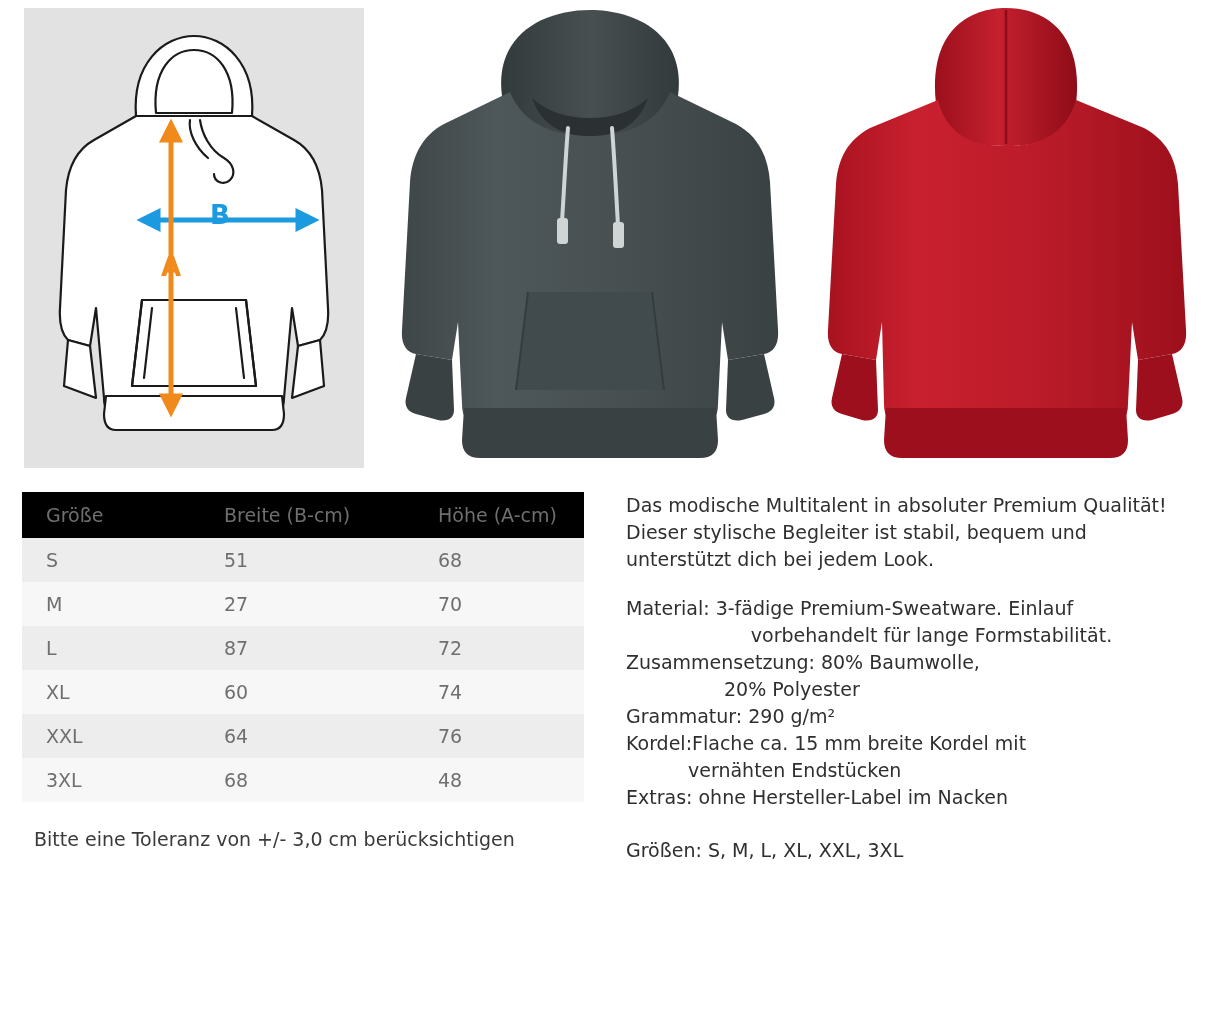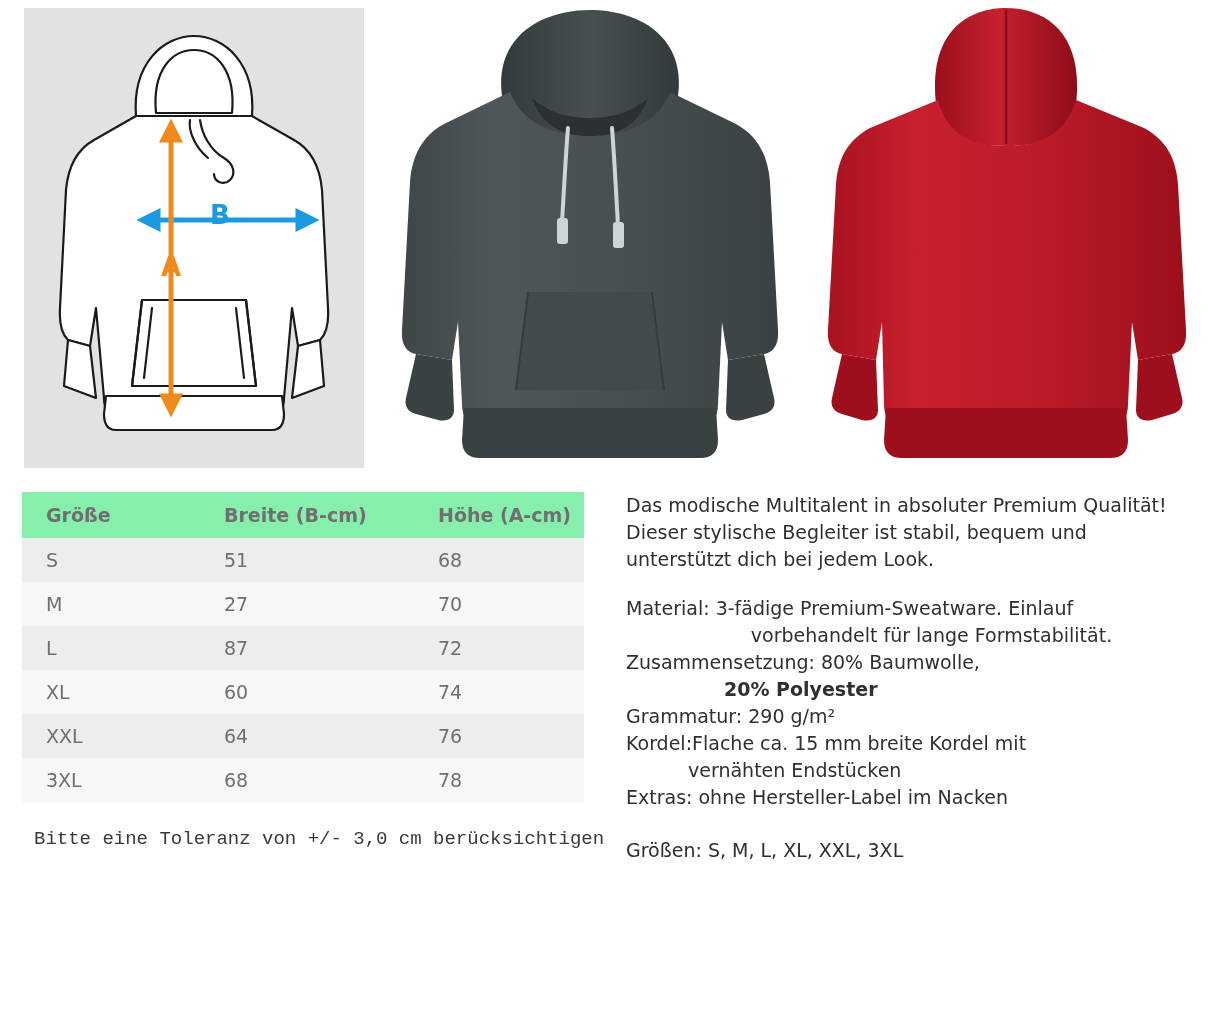--- a/index.html
+++ b/index.html
@@ -68,57 +68,56 @@
     box-sizing: border-box;
   }
 
   table.size-table {
     border-collapse: collapse;
     width: 562px;
     font-size: 19px;
     color: #6f6f6f;
   }
   table.size-table th {
-    font-weight: bold;
+    font-weight: normal;
     text-align: left;
     padding: 12px 0 12px 24px;
     color: #6f6f6f;
-    background: #86efac;
+    background: #000000;
   }
   table.size-table td {
     padding: 11px 0 11px 24px;
     text-align: left;
   }
   table.size-table tr.odd td {
     background: #ededed;
   }
   table.size-table tr.even td {
     background: #f7f7f7;
   }
   table.size-table col.c1 { width: 178px; }
   table.size-table col.c2 { width: 214px; }
   table.size-table col.c3 { width: 170px; }
 
   .tolerance {
     margin-top: 26px;
     padding-left: 12px;
     font-size: 19px;
     color: #3a3a3a;
-    font-family: Liberation Mono, monospace;
   }
 
   .desc-para {
     font-size: 19px;
     line-height: 1.42;
     color: #2f2f2f;
     margin: 0 0 0 0;
   }
   .desc-block { margin-bottom: 22px; }
   .indent-1 { padding-left: 52px; text-align: center; }
-  .indent-2 { padding-left: 98px; font-weight: bold; }
+  .indent-2 { padding-left: 98px; }
   .indent-3 { padding-left: 62px; }
   .spacer-26 { height: 26px; }
 
   
   svg { display: block; }
 </style>
 </head>
 <body>
 
 <div class="images-row">
@@ -290,21 +289,21 @@
           <td>74</td>
         </tr>
         <tr class="odd">
           <td>XXL</td>
           <td>64</td>
           <td>76</td>
         </tr>
         <tr class="even">
           <td>3XL</td>
           <td>68</td>
-          <td>78</td>
+          <td>48</td>
         </tr>
       </tbody>
     </table>
 
     <div class="tolerance">Bitte eine Toleranz von +/- 3,0 cm berücksichtigen</div>
   </div>
 
   <div class="right-col">
     <p class="desc-para desc-block">Das modische Multitalent in absoluter Premium Qualität! Dieser stylische Begleiter ist stabil, bequem und unterstützt dich bei jedem Look.</p>
 

